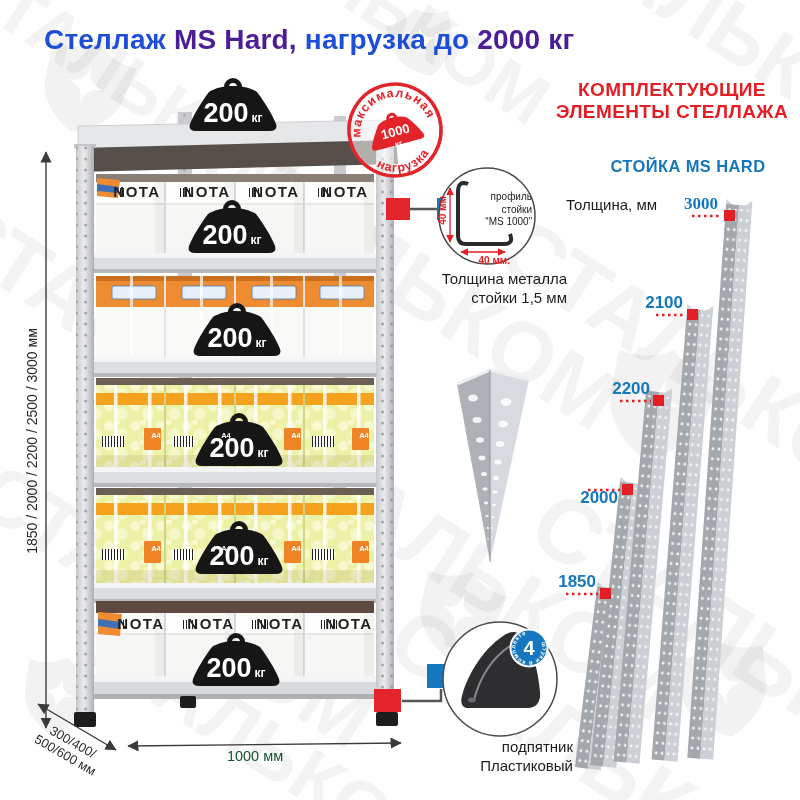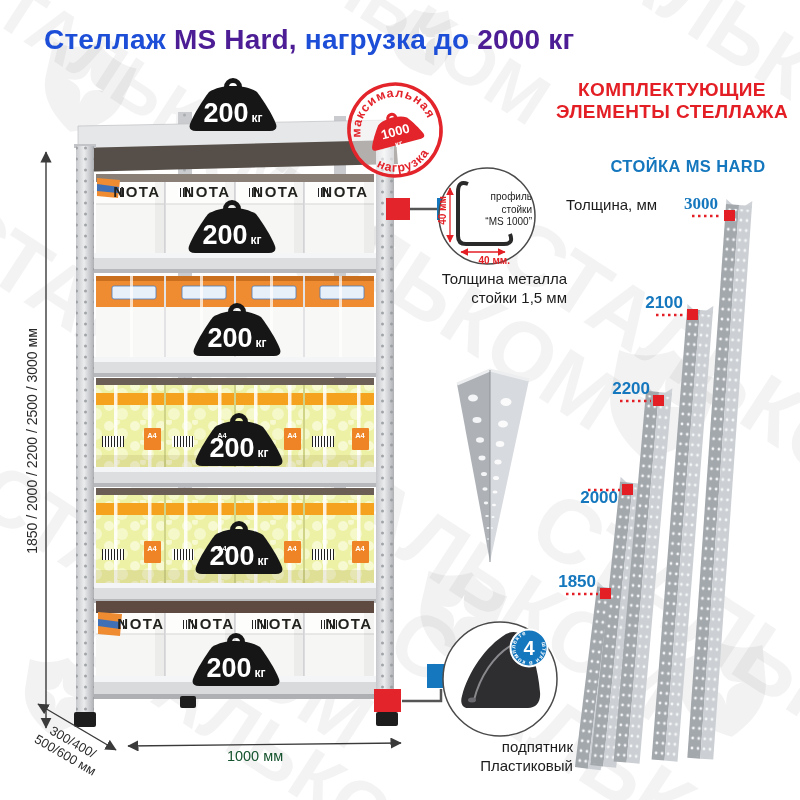--- a/index.html
+++ b/index.html
@@ -18,21 +18,21 @@
                font-weight:700;color:#e31e24;line-height:22px;letter-spacing:.4px;}
   .subheader{left:560px;top:157px;width:256px;text-align:center;font-size:16.5px;
              font-weight:700;color:#1577bd;letter-spacing:.4px;}
   .height-label{left:566px;top:196px;font-size:15px;color:#1c1c1c;}
   .h-label{width:60px;text-align:right;font-size:17px;font-weight:700;color:#1577bd;}
   .wt{width:90px;height:32px;line-height:32px;text-align:center;color:#fff;white-space:nowrap;}
   .wt .num{font-size:27px;font-weight:700;}
   .wt .unit{font-size:12px;font-weight:700;margin-left:3px;}
   .nota{width:56px;text-align:center;font-size:15px;font-weight:700;color:#22221f;
         letter-spacing:1.5px;}
-  .a4{width:16px;text-align:center;font-size:7.5px;font-weight:700;color:#fff;}
+  .a4{width:24px;text-align:center;font-size:7.5px;font-weight:700;color:#fff;}
   .profile-text{left:484px;top:191px;width:48px;text-align:right;font-size:10px;
                 line-height:12.5px;color:#222;}
   .dimv{left:422px;top:205px;width:40px;text-align:center;font-size:10px;font-weight:700;
         color:#e31e24;transform:rotate(-90deg);}
   .dimh{left:460px;top:255px;width:50px;text-align:right;font-size:10px;font-weight:700;
         color:#e31e24;}
   .note{width:160px;text-align:right;font-size:15px;line-height:19px;color:#1c1c1c;}
   .left-dim{left:-148px;top:433px;width:360px;height:16px;text-align:center;font-size:14px;
             color:#2a2a2a;transform:rotate(-90deg);}
   .depth-dim{left:36px;top:712px;width:94px;text-align:center;font-size:13px;line-height:15px;

